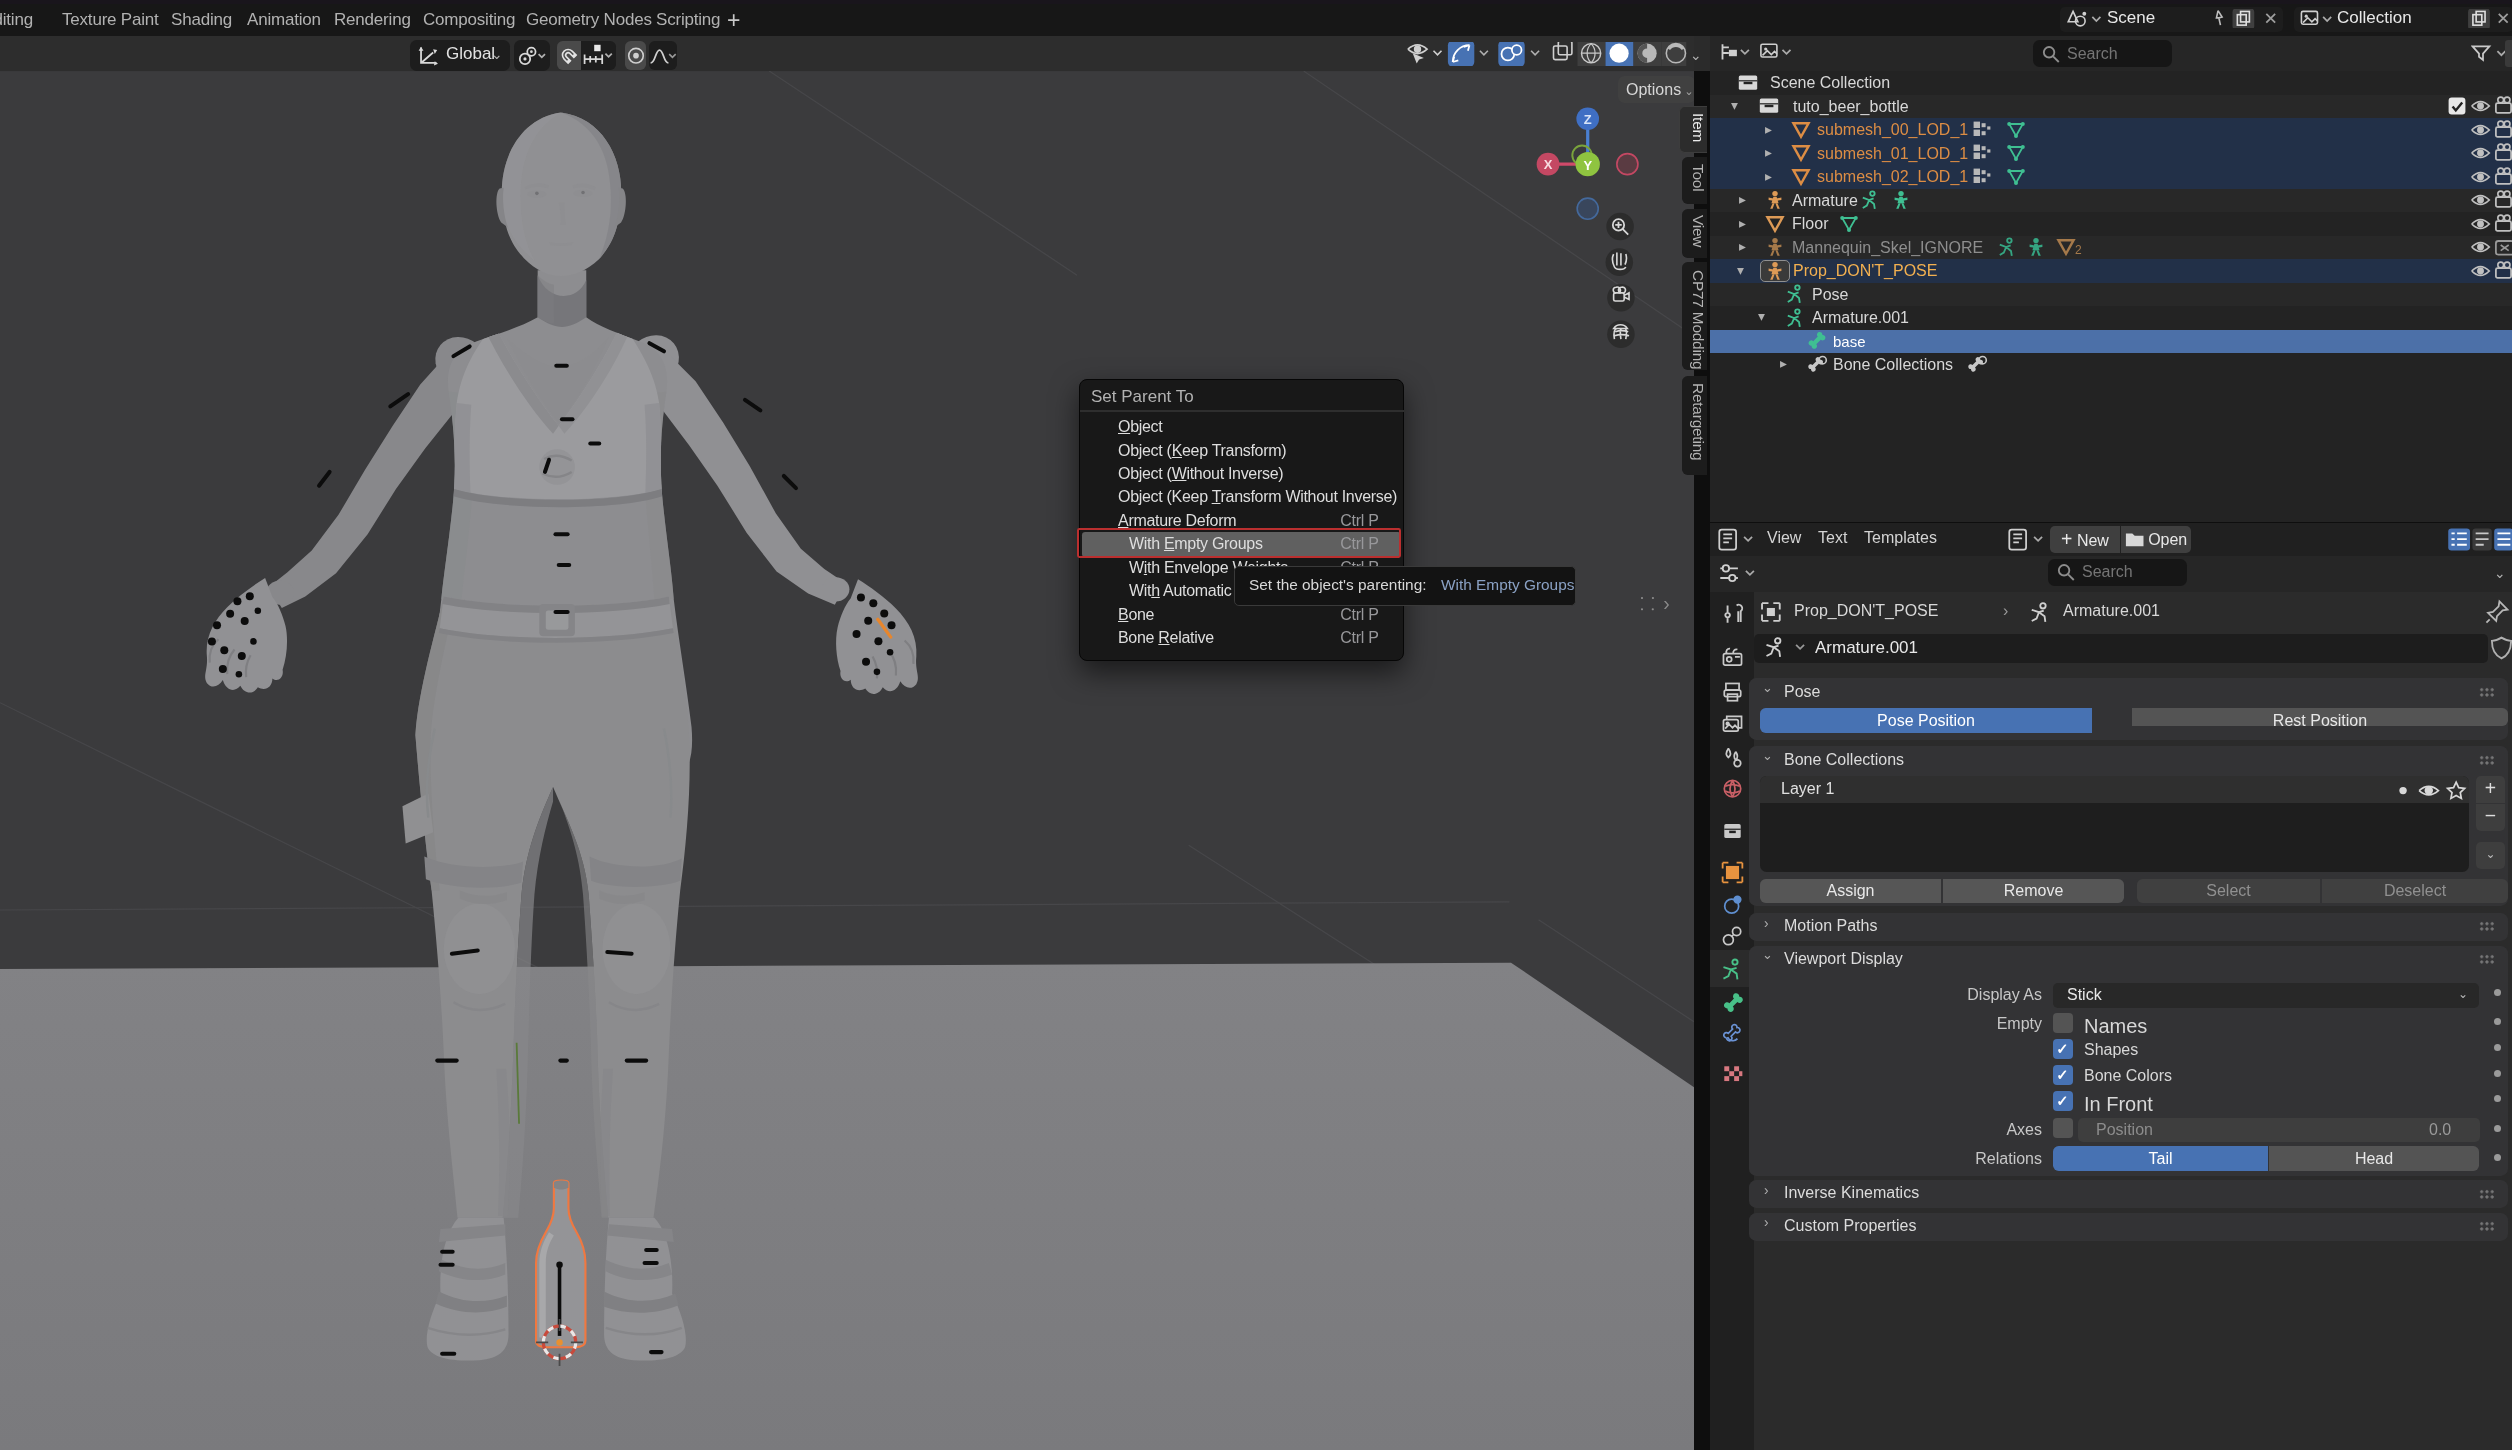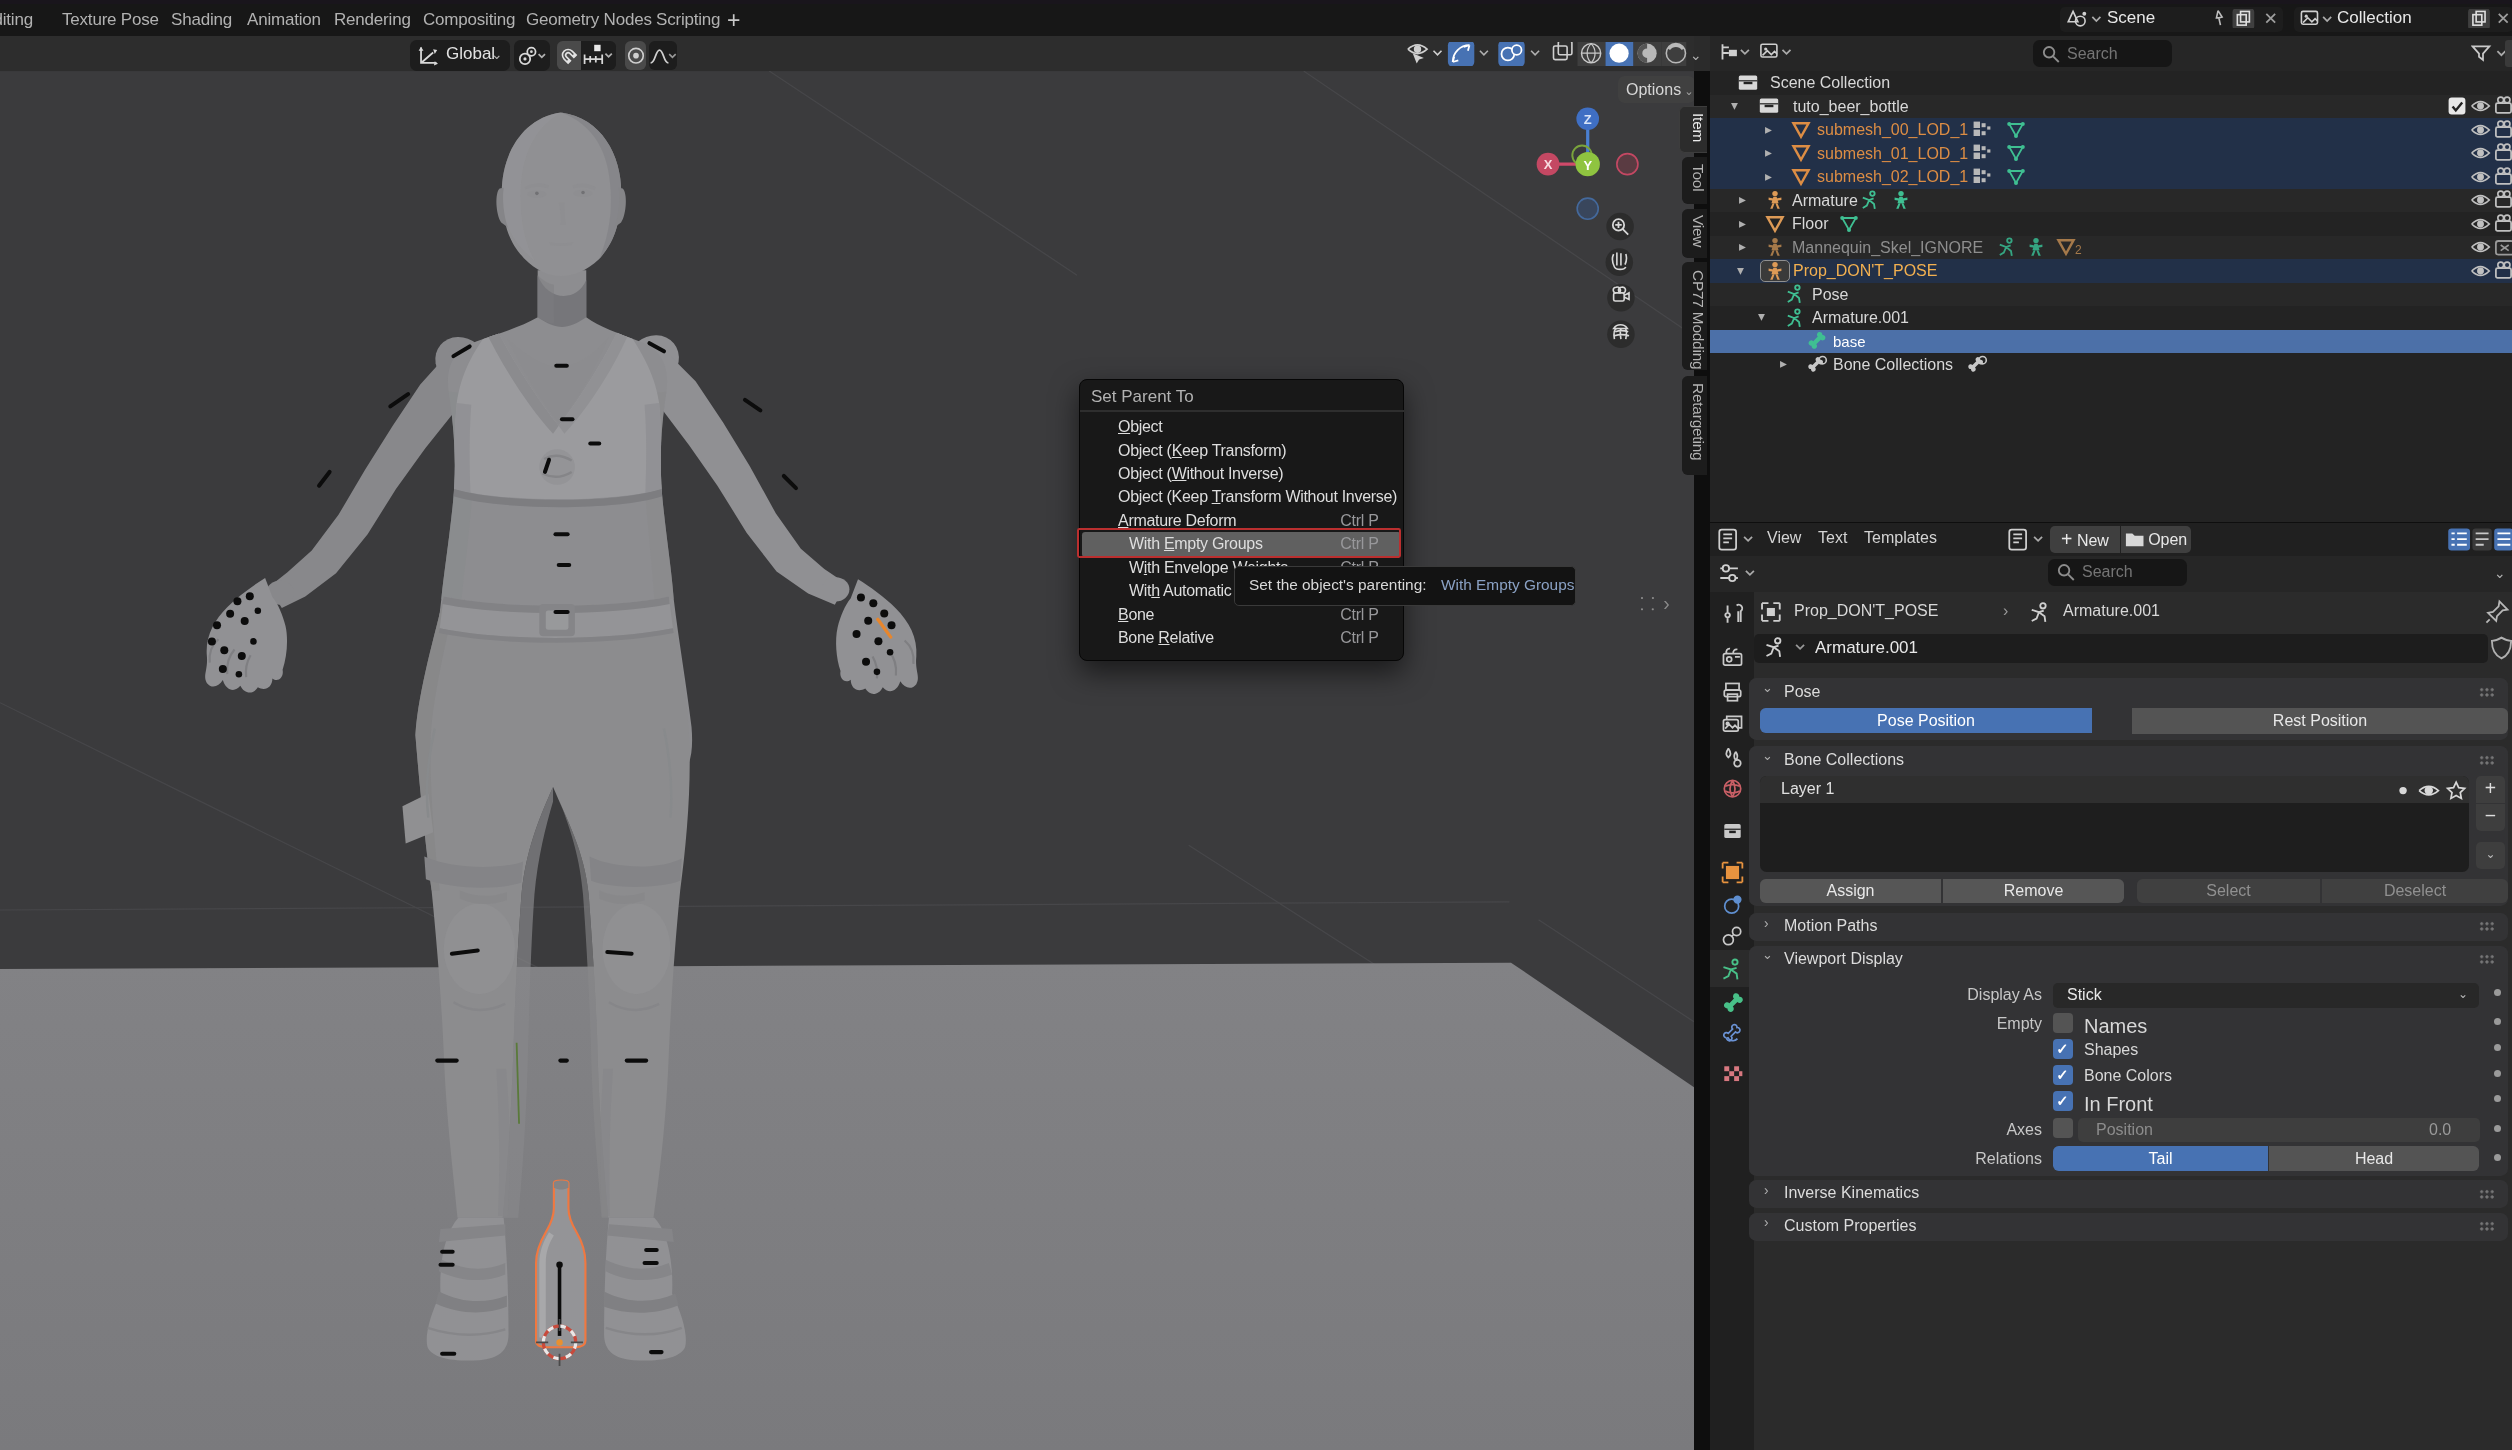--- a/index.html
+++ b/index.html
@@ -21,21 +21,21 @@
 .btn { position:absolute; font-size:16px; text-align:center; color:#e8e8e8; }
 .shdr { position:absolute; color:#dcdcdc; font-size:16px; white-space:nowrap; }
 </style>
 </head>
 <body>
 <div id="page">
 
 <div class="abs" style="left:0;top:0;width:2512px;height:36px;background:#171717;"></div>
 <div class="abs" style="left:0;top:0;width:2512px;height:4px;background:#19151c;"></div>
 <span class="tabtxt" style="left:-6.5px;">diting</span>
-<span class="tabtxt" style="left:62px;">Texture Pose</span>
+<span class="tabtxt" style="left:62px;">Texture Paint</span>
 <span class="tabtxt" style="left:171px;">Shading</span>
 <span class="tabtxt" style="left:247px;">Animation</span>
 <span class="tabtxt" style="left:334px;">Rendering</span>
 <span class="tabtxt" style="left:423px;">Compositing</span>
 <span class="tabtxt" style="left:526px;">Geometry Nodes</span>
 <span class="tabtxt" style="left:656px;">Scripting</span>
 <span class="tabtxt" style="left:727px;color:#c8c8c8;font-size:23px;">+</span>
 
 <div class="abs" style="left:2060px;top:6.5px;width:223px;height:25px;background:#1d1d1d;border-radius:4.9px;"></div>
 <div class="abs" style="left:2294px;top:6.5px;width:219px;height:25px;background:#1d1d1d;border-radius:4.9px;"></div>
@@ -862,21 +862,21 @@
 <span class="abs" style="left:1815px;top:638px;font-size:17px;color:#e8e8e8;">Armature.001</span>
 <svg class="abs" style="left:2490px;top:636px;" width="23" height="24" viewBox="0 0 28 30">
       <path d="M14 2 C19 5 23 6 26 6 C26 15 23 24 14 28 C5 24 2 15 2 6 C5 6 9 5 14 2 Z" fill="none" stroke="#b0b0b0" stroke-width="2.3"></path>
     </svg>
 
 <div class="abs" style="left:1749px;top:678px;width:759px;height:62px;background:#333335;border-radius:7.3px;"></div>
 <span class="abs" style="left:1762px;top:680px;color:#b0b0b0;font-size:13px;">⌄</span>
 <span class="abs shdr" style="left:1784px;top:683px;">Pose</span>
 <div class="dots6" style="left:2479px;top:687px;"></div>
 <div class="abs btn" style="left:1760px;top:708px;width:332px;height:25px;background:#4772b3;border-radius:5.7px 0 0 5.7px;line-height:25px;color:#fff;">Pose Position</div>
-<div class="abs btn" style="left:2132px;top:708px;width:376px;height:26px;background:#545454;border-radius:0 5.7px 5.7px 0;line-height:25px;">Rest Position</div>
+<div class="abs btn" style="left:2132px;top:708px;width:376px;height:18px;background:#545454;border-radius:0 5.7px 5.7px 0;line-height:25px;">Rest Position</div>
 <div class="abs" style="left:1749px;top:746px;width:759px;height:160px;background:#333335;border-radius:7.3px;"></div>
 <span class="abs" style="left:1762px;top:748px;color:#b0b0b0;font-size:13px;">⌄</span>
 <span class="abs shdr" style="left:1784px;top:751px;">Bone Collections</span>
 <div class="dots6" style="left:2479px;top:755px;"></div>
 <div class="abs" style="left:1760px;top:776px;width:709px;height:96px;background:#1e1e1e;border-radius:6.5px;"></div>
 <div class="abs" style="left:1760px;top:776px;width:709px;height:27px;background:#2f2f2f;border-radius:6.5px 6.5px 0 0;"></div>
 <span class="abs" style="left:1781px;top:780px;font-size:16px;color:#e0e0e0;">Layer 1</span>
 <svg class="abs" style="left:2395px;top:780px;" width="74" height="22" viewBox="0 0 92 27">
  <circle cx="10" cy="13" r="4.6" fill="#d8d8d8"></circle>
  <g stroke="#d8d8d8" stroke-width="2.1" fill="none">

